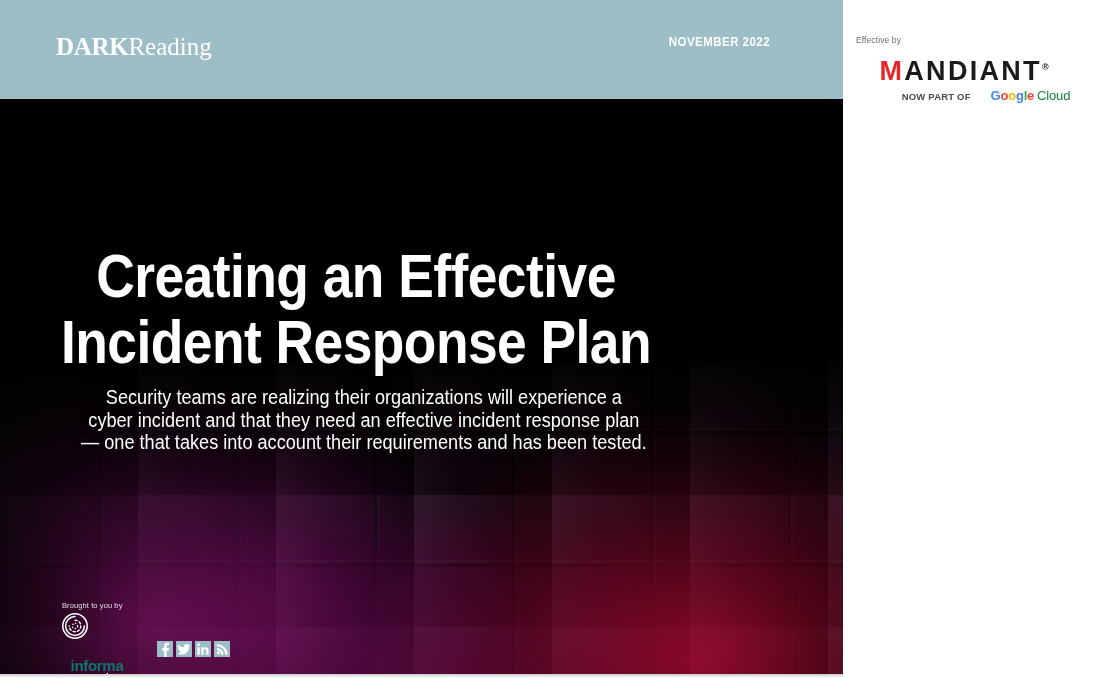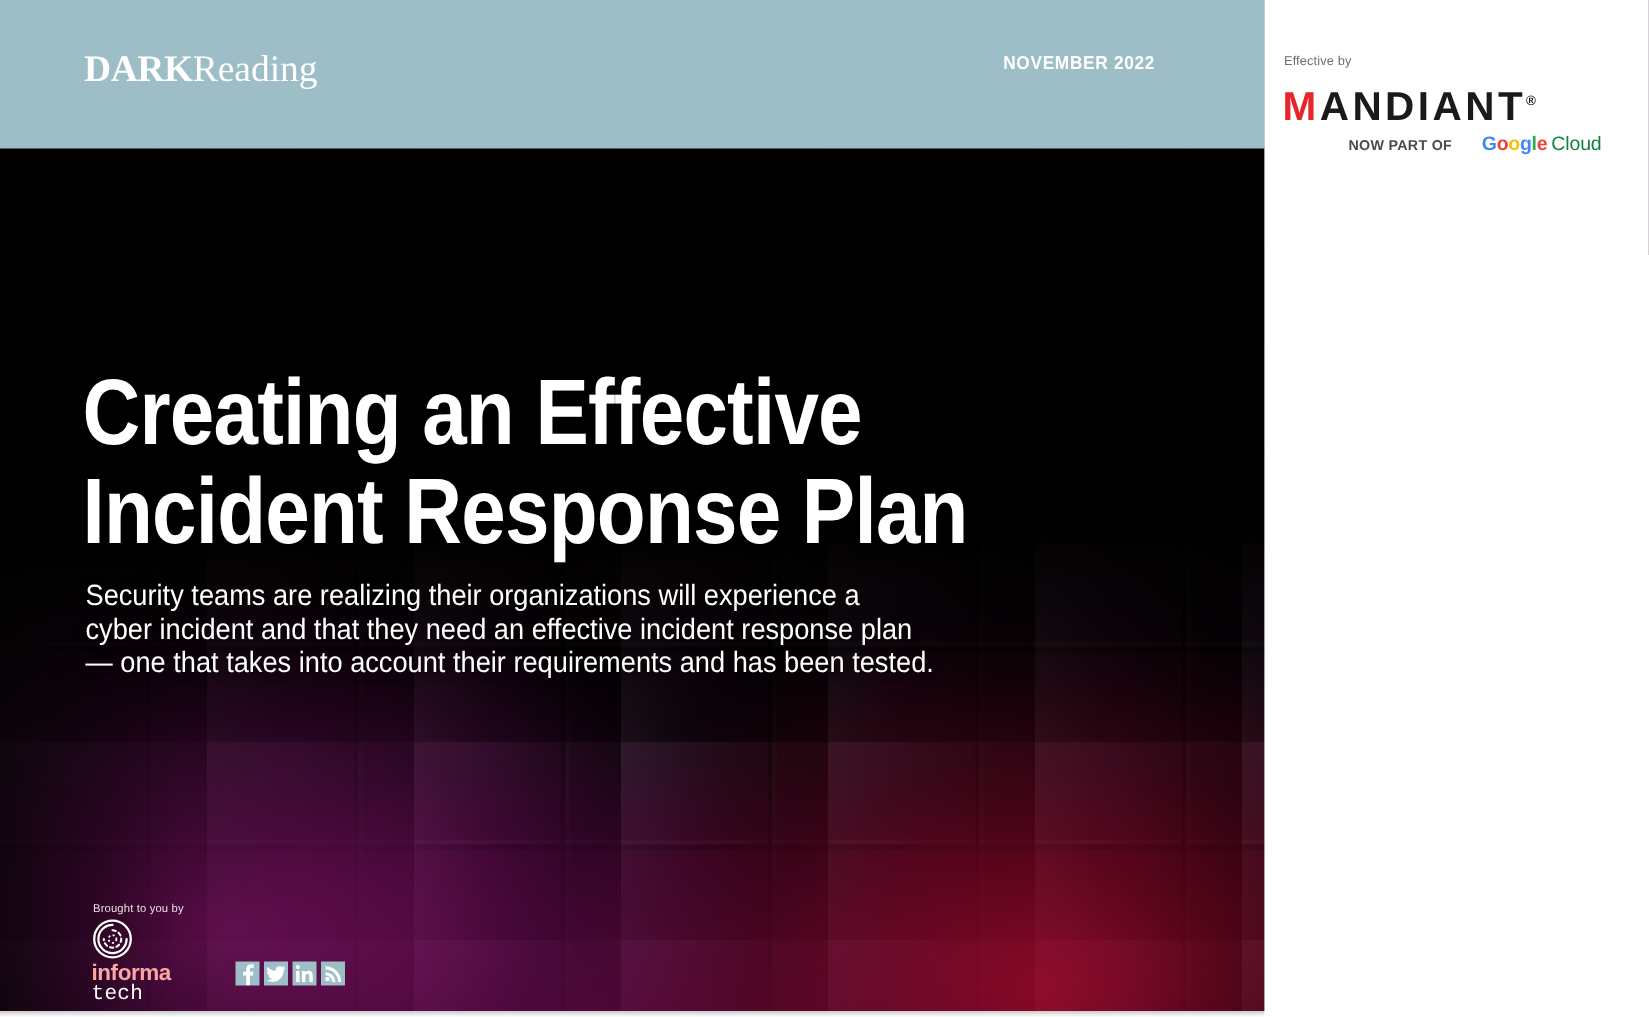--- a/index.html
+++ b/index.html
@@ -11,20 +11,21 @@
     overflow: hidden;
     background: #ffffff;
     font-family: "Liberation Sans", sans-serif;
   }
 
   #viewer {
     position: relative;
     width: 879px;
     height: 678px;
     background: #ffffff;
+    text-align: center;
   }
 
   
   .cover {
     position: absolute;
     left: 0; top: 0;
     width: 843px;
     height: 674px;
     overflow: hidden;
     background: #000;
@@ -170,26 +171,26 @@
     white-space: nowrap;
   }
   .informa {
     position: absolute;
     left: 61px;
     top: 612px;
     width: 72px;
   }
   .informa-mark { display: block; }
   .informa-word {
-    margin-top: 2px;
+    margin-top: 19px;
     font-family: "Liberation Sans", sans-serif;
     font-weight: bold;
     font-size: 15px;
     line-height: 14px;
-    color: #fca5a5;
+    color: #0f766e;
     letter-spacing: -0.3px;
   }
   .informa-sub {
     font-family: Liberation Mono, monospace;
     font-size: 14px;
     line-height: 14px;
     color: #ffffff;
     letter-spacing: 0.2px;
   }
 

